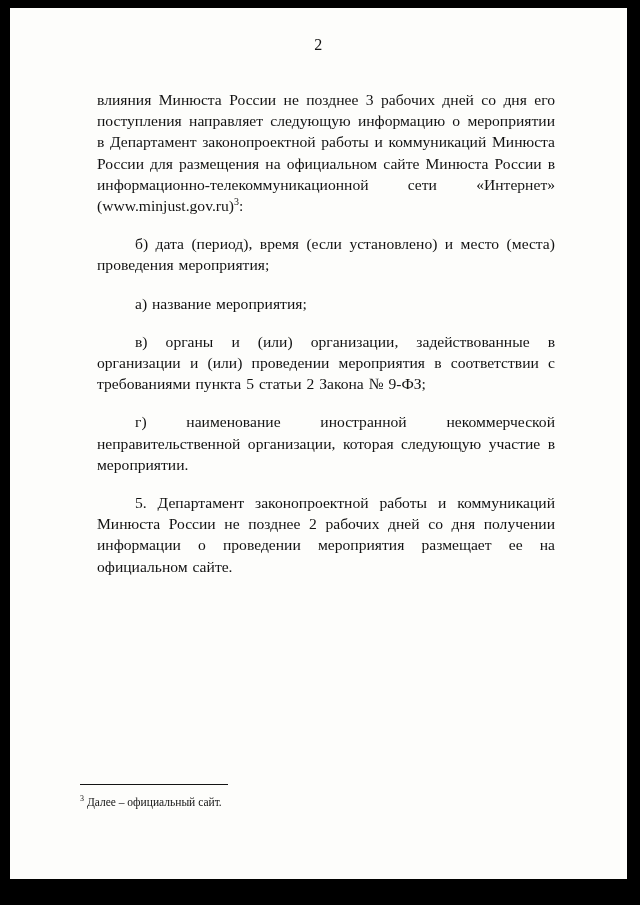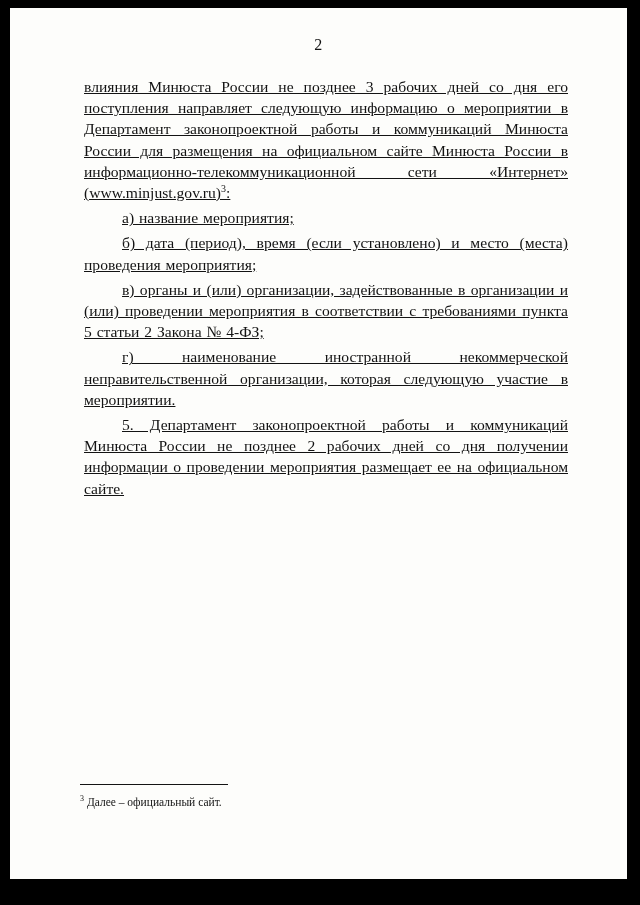--- a/index.html
+++ b/index.html
@@ -32,26 +32,25 @@
     font-size: 16px;
     letter-spacing: 0.5px;
   }
   .text-block {
     position: absolute;
     left: 70px;
     top: 64px;
     width: 492px;
   }
   .para {
-    margin: 4px;
+    margin: 17px;
     font-size: 15.6px;
     line-height: 21.2px;
     text-align: justify;
     word-spacing: 1px;
-    text-decoration: underline;
   }
   .para.indent {
     text-indent: 38px;
   }
   sup.fn-ref {
     font-size: 10px;
     line-height: 0;
     vertical-align: super;
   }
   .footnote-area {
@@ -80,25 +79,25 @@
 <body>
 
 <div class="page">
 
   <div class="page-number">2</div>
 
   <div class="text-block">
 
     <p class="para"><span>влияния Минюста России не позднее 3 рабочих дней со дня его поступления направляет следующую информацию о мероприятии в Департамент законопроектной работы и коммуникаций Минюста России для размещения на официальном сайте Минюста России в информационно-телекоммуникационной сети «Интернет» (www.minjust.gov.ru)</span><sup class="fn-ref">3</sup><span>:</span></p>
 
+    <p class="para indent">б) дата (период), время (если установлено) и место (места) проведения мероприятия;</p>
+
     <p class="para indent">а) название мероприятия;</p>
 
-    <p class="para indent">б) дата (период), время (если установлено) и место (места) проведения мероприятия;</p>
-
-    <p class="para indent">в) органы и (или) организации, задействованные в организации и (или) проведении мероприятия в соответствии с требованиями пункта 5 статьи 2 Закона № 4-ФЗ;</p>
+    <p class="para indent">в) органы и (или) организации, задействованные в организации и (или) проведении мероприятия в соответствии с требованиями пункта 5 статьи 2 Закона № 9-ФЗ;</p>
 
     <p class="para indent">г) наименование иностранной некоммерческой неправительственной организации, которая следующую участие в мероприятии.</p>
 
     <p class="para indent">5. Департамент законопроектной работы и коммуникаций Минюста России не позднее 2 рабочих дней со дня получении информации о проведении мероприятия размещает ее на официальном сайте.</p>
 
   </div>
 
   <div class="footnote-area">
     <div class="footnote-rule"></div>
     <p class="footnote-text"><sup>3</sup> <span>Далее – официальный сайт.</span></p>

